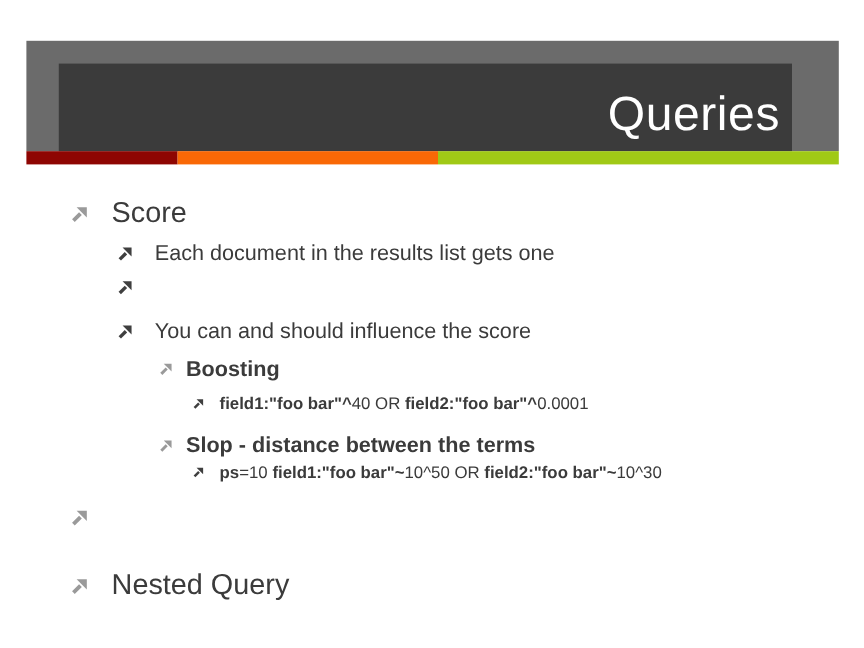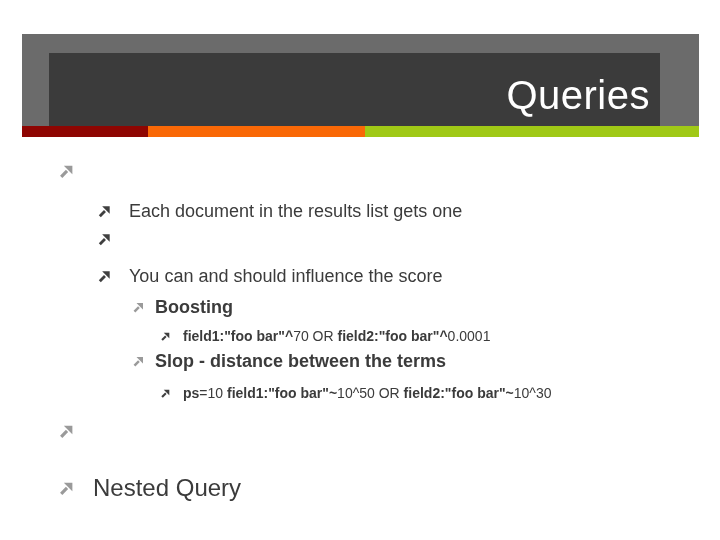--- a/index.html
+++ b/index.html
@@ -91,20 +91,21 @@
   </div>
 
   <div id="bullet-area">
       <div class="row lvl1" style="top: 163px;">
         <span class="bullet">
           <svg width="17" height="17" viewBox="0 0 16 16">
             <path d="M3 13 L8.5 7.5" stroke="currentColor" stroke-width="3" fill="none"></path>
             <polygon points="5.5,2.5 13.5,2.5 13.5,10.5" fill="currentColor"></polygon>
           </svg>
         </span>
+        <span>Score</span>
       </div>
       <div class="row lvl2" style="top: 200px;">
         <span class="bullet">
           <svg width="15" height="15" viewBox="0 0 16 16">
             <path d="M3 13 L8.5 7.5" stroke="currentColor" stroke-width="3" fill="none"></path>
             <polygon points="5.5,2.5 13.5,2.5 13.5,10.5" fill="currentColor"></polygon>
           </svg>
         </span>
         <span>Each document in the results list gets one</span>
       </div>
@@ -134,23 +135,23 @@
         </span>
         <span>Boosting</span>
       </div>
       <div class="row lvl4" style="top: 328px;">
         <span class="bullet">
           <svg width="11" height="11" viewBox="0 0 16 16">
             <path d="M3 13 L8.5 7.5" stroke="currentColor" stroke-width="3" fill="none"></path>
             <polygon points="5.5,2.5 13.5,2.5 13.5,10.5" fill="currentColor"></polygon>
           </svg>
         </span>
-        <span><span class="run-b">field1:"foo bar"^</span><span>70 OR </span><span class="run-b">field2:"foo bar"^</span><span>0.0001</span></span>
+        <span><span class="run-b">field1:"foo bar"^</span><span>40 OR </span><span class="run-b">field2:"foo bar"^</span><span>0.0001</span></span>
       </div>
-      <div class="row lvl3" style="top: 350px;">
+      <div class="row lvl3" style="top: 360px;">
         <span class="bullet">
           <svg width="13" height="13" viewBox="0 0 16 16">
             <path d="M3 13 L8.5 7.5" stroke="currentColor" stroke-width="3" fill="none"></path>
             <polygon points="5.5,2.5 13.5,2.5 13.5,10.5" fill="currentColor"></polygon>
           </svg>
         </span>
         <span>Slop - distance between the terms</span>
       </div>
       <div class="row lvl4" style="top: 385px;">
         <span class="bullet">

